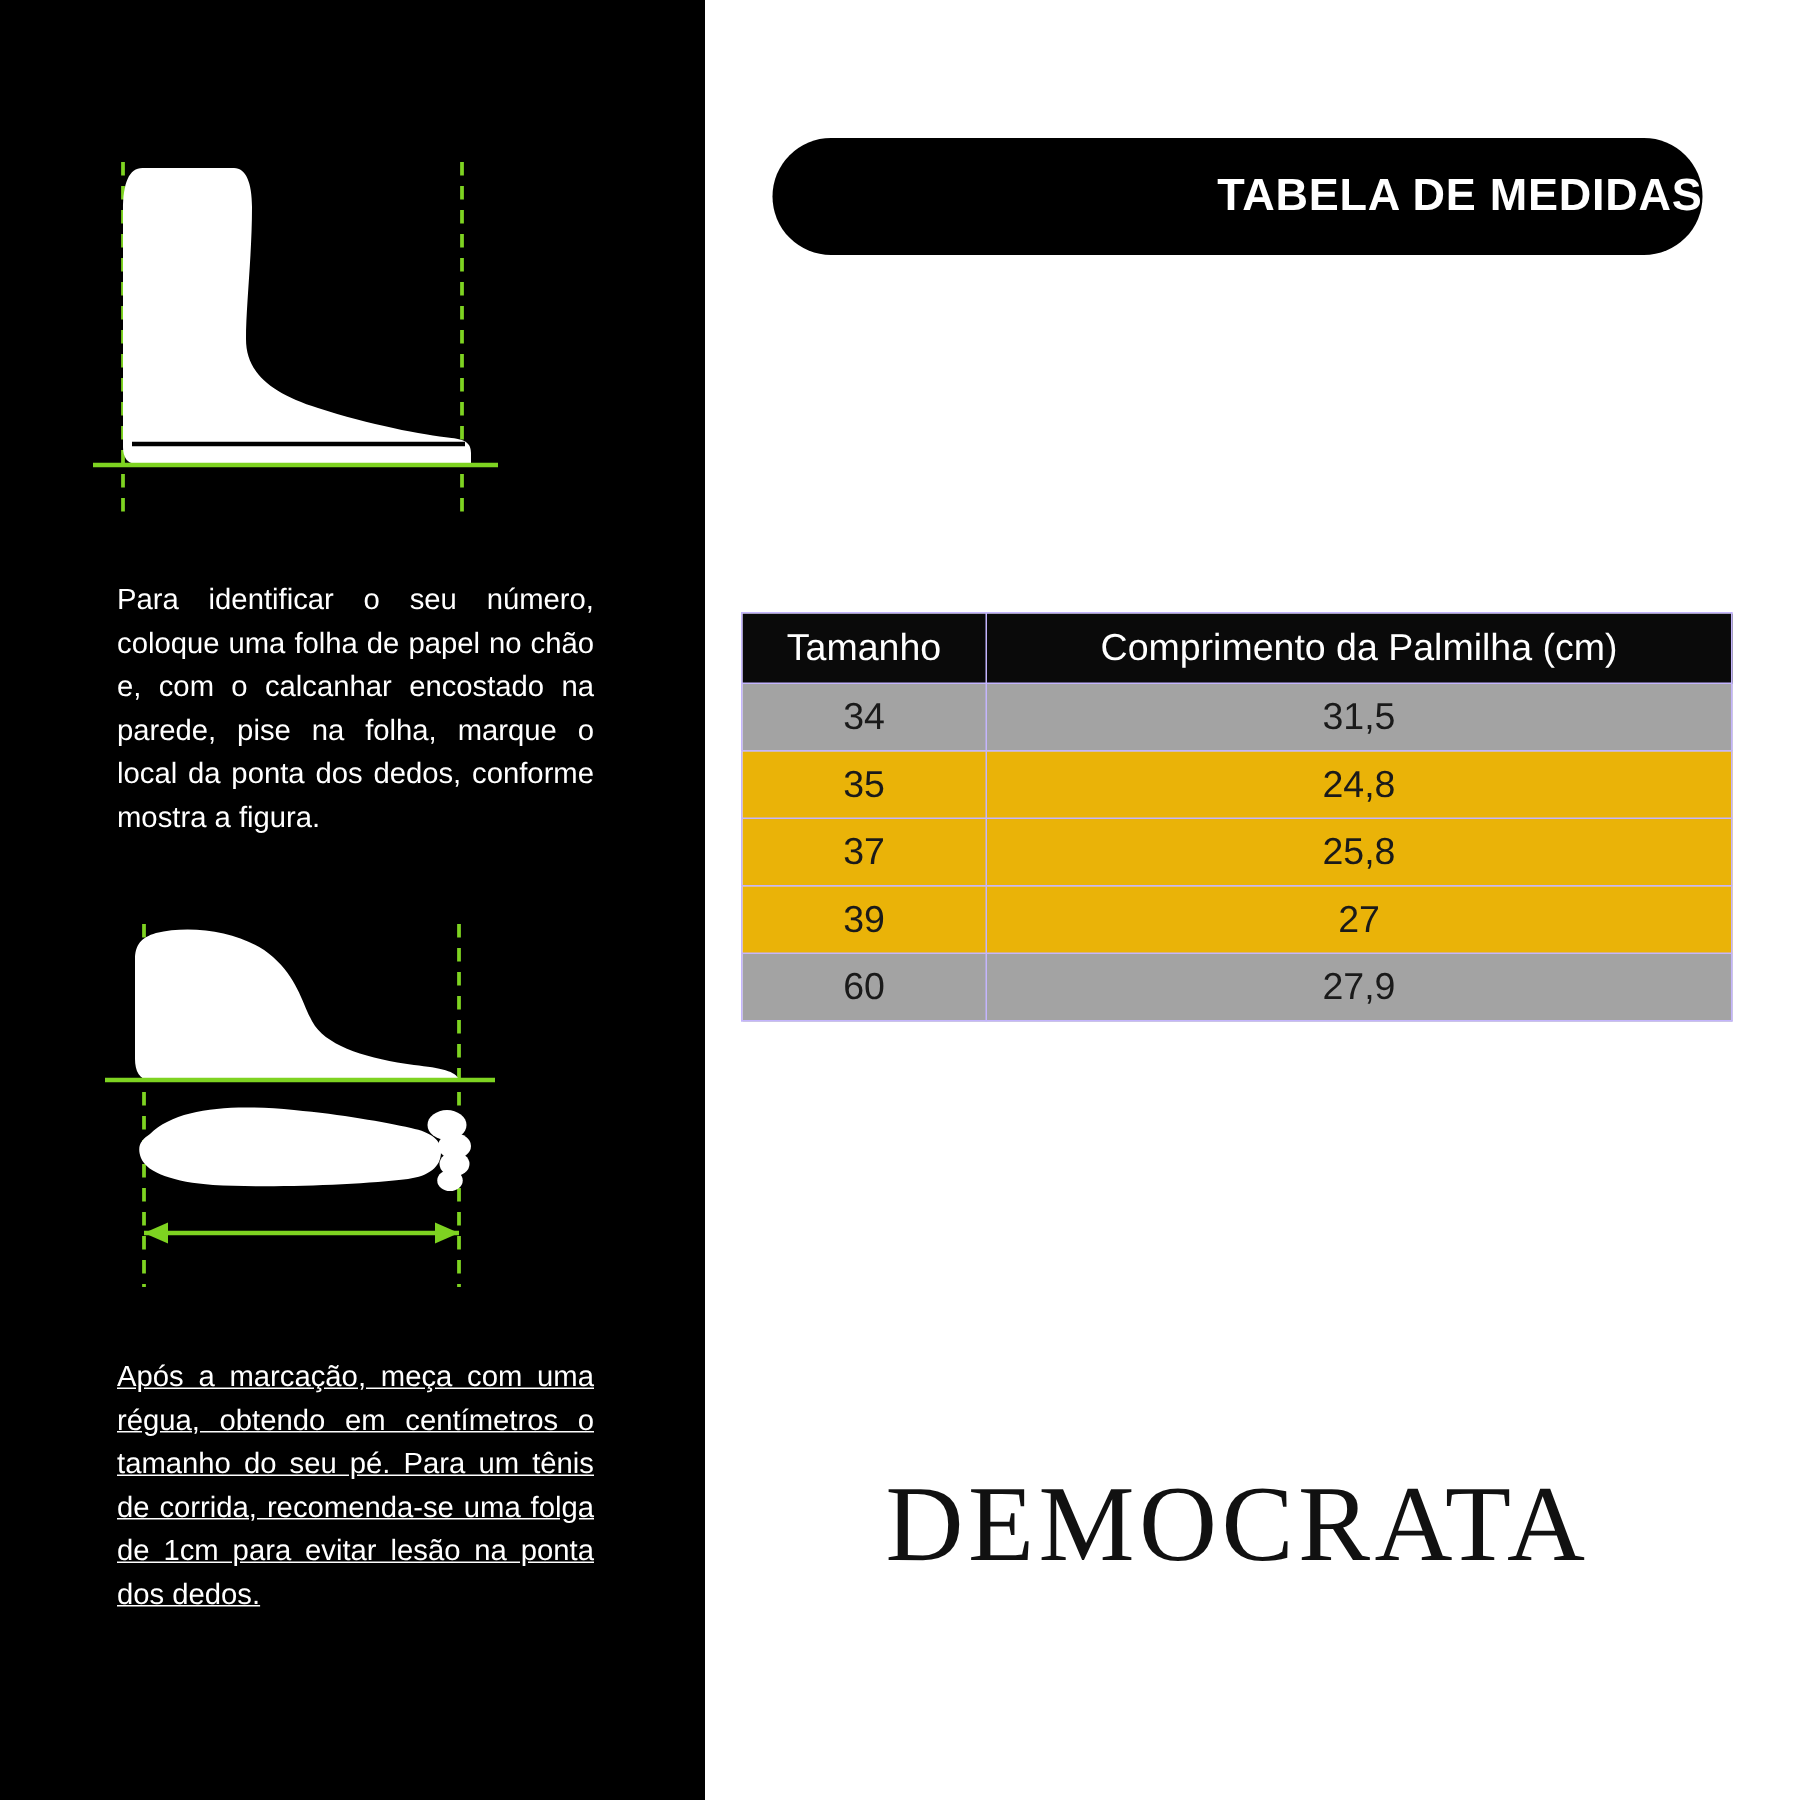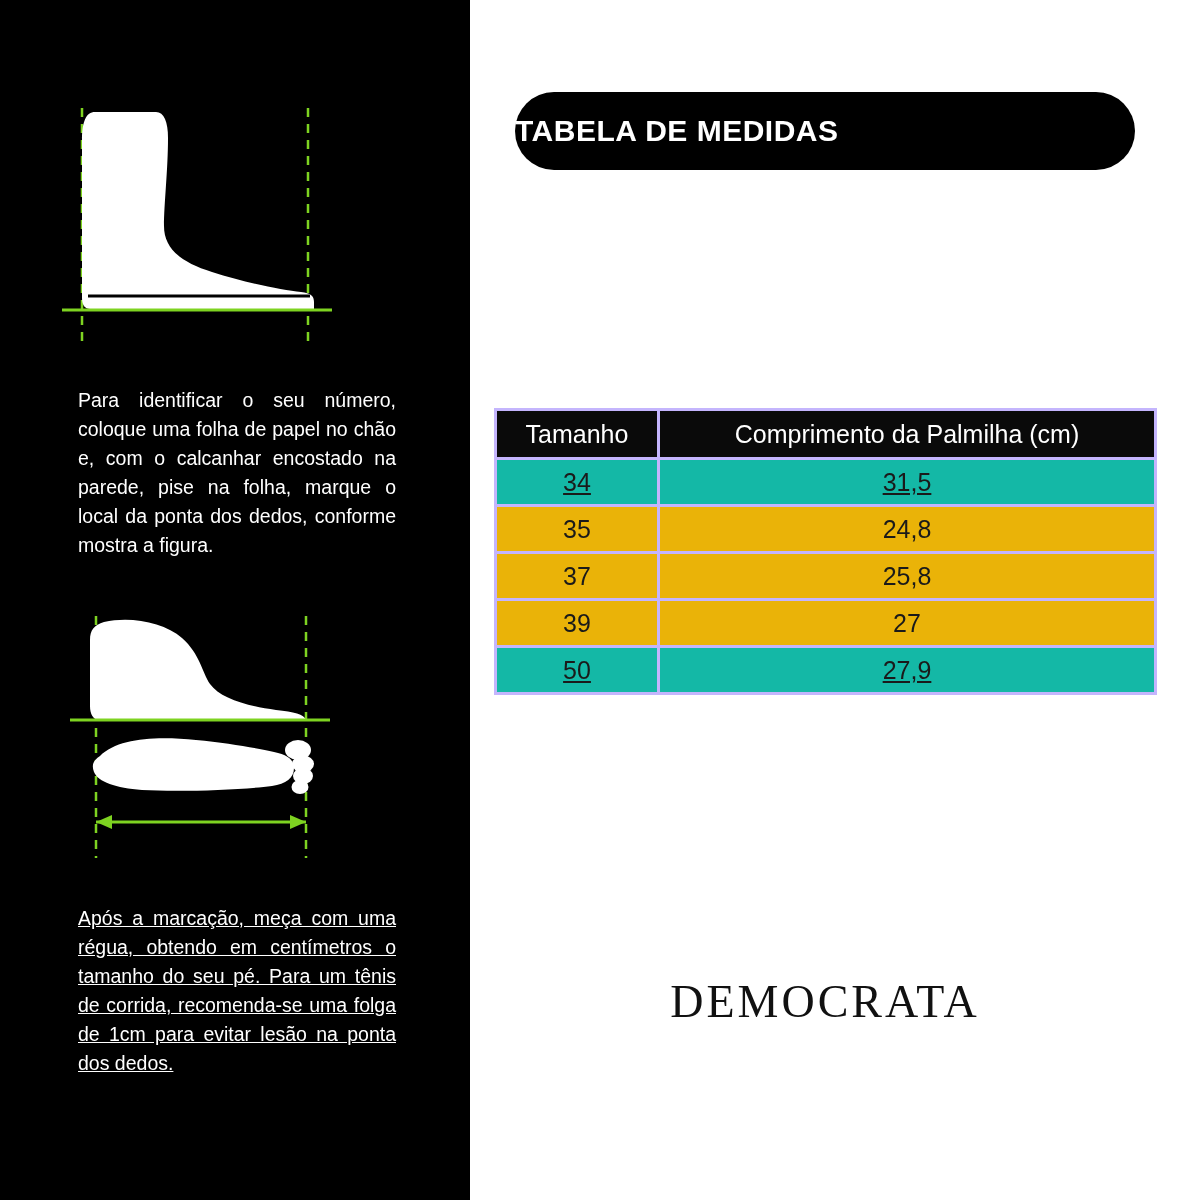--- a/index.html
+++ b/index.html
@@ -64,67 +64,67 @@
   .title-pill {
     position: absolute;
     left: 515px;
     top: 92px;
     width: 620px;
     height: 78px;
     background: #000000;
     border-radius: 39px;
     display: flex;
     align-items: center;
-    justify-content: flex-start;
+    justify-content: flex-end;
   }
   .title-pill span {
     color: #ffffff;
     font-size: 30px;
     font-weight: bold;
     letter-spacing: 0.5px;
     font-family: "Liberation Sans", sans-serif;
   }
 
   .size-table {
     position: absolute;
     left: 494px;
     top: 408px;
     width: 660px;
     border-collapse: collapse;
     table-layout: fixed;
   }
   .size-table th, .size-table td {
-    border: 3px solid #c4b5fd;
+    border: 1px solid #c4b5fd;
     text-align: center;
     font-size: 25px;
     font-family: "Liberation Sans", sans-serif;
     color: #1a1a1a;
     font-weight: normal;
     height: 44px;
     padding: 0;
   }
   .size-table thead th {
     background: #0a0a0a;
     color: #ffffff;
     font-weight: normal;
     height: 46px;
     font-size: 25px;
   }
   .size-table col.c1 { width: 163px; }
   .size-table col.c2 { width: 497px; }
-  .size-table tbody tr.odd td { background: #14b8a6; text-decoration: underline; }
+  .size-table tbody tr.odd td { background: #a3a3a3; }
   .size-table tbody tr.even td { background: #eab308; }
 
   .brand {
     position: absolute;
     left: 515px;
     top: 975px;
     width: 620px;
     text-align: center;
-    font-size: 46px;
+    font-size: 72px;
     letter-spacing: 3px;
     color: #111111;
     font-family: "Liberation Serif", serif;
     font-weight: normal;
   }
 </style>
 </head>
 <body>
 
 <div class="page">
@@ -227,21 +227,21 @@
       </tr>
       <tr class="even">
         <td>37</td>
         <td>25,8</td>
       </tr>
       <tr class="even">
         <td>39</td>
         <td>27</td>
       </tr>
       <tr class="odd">
-        <td>50</td>
+        <td>60</td>
         <td>27,9</td>
       </tr>
     </tbody>
   </table>
 
   <div class="brand">DEMOCRATA</div>
 
 </div>
 
 </body></html>

